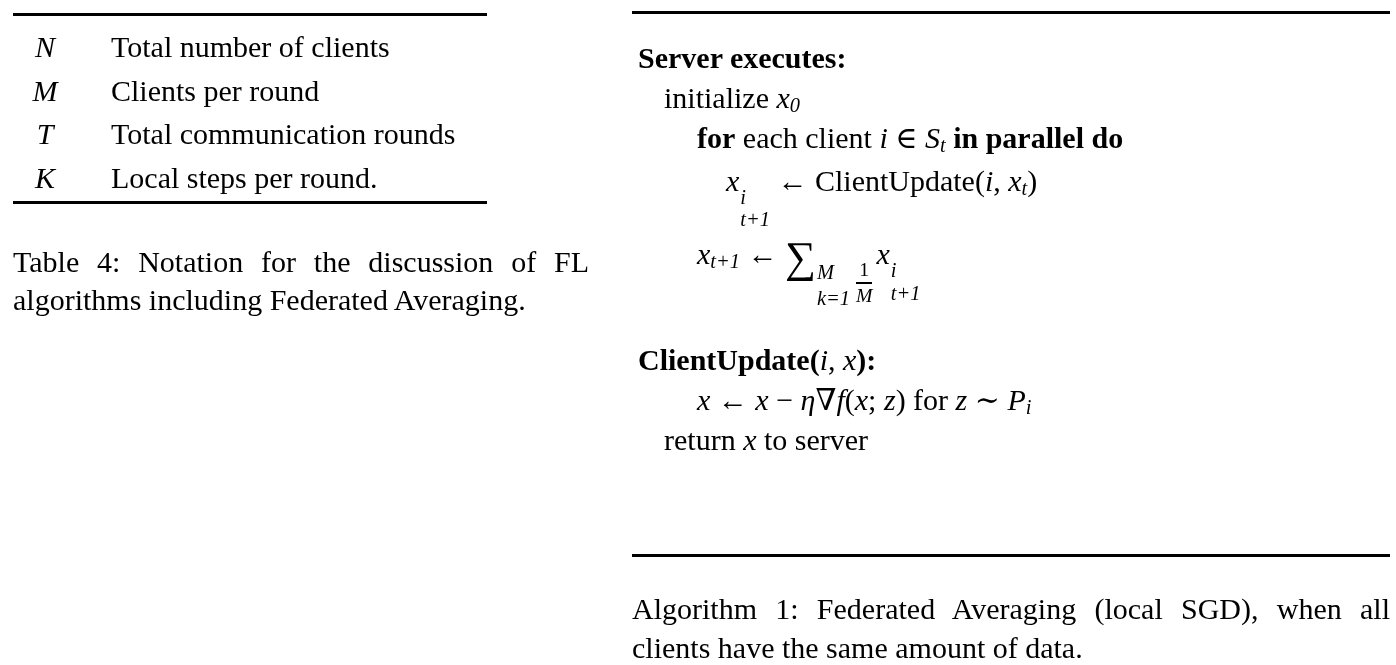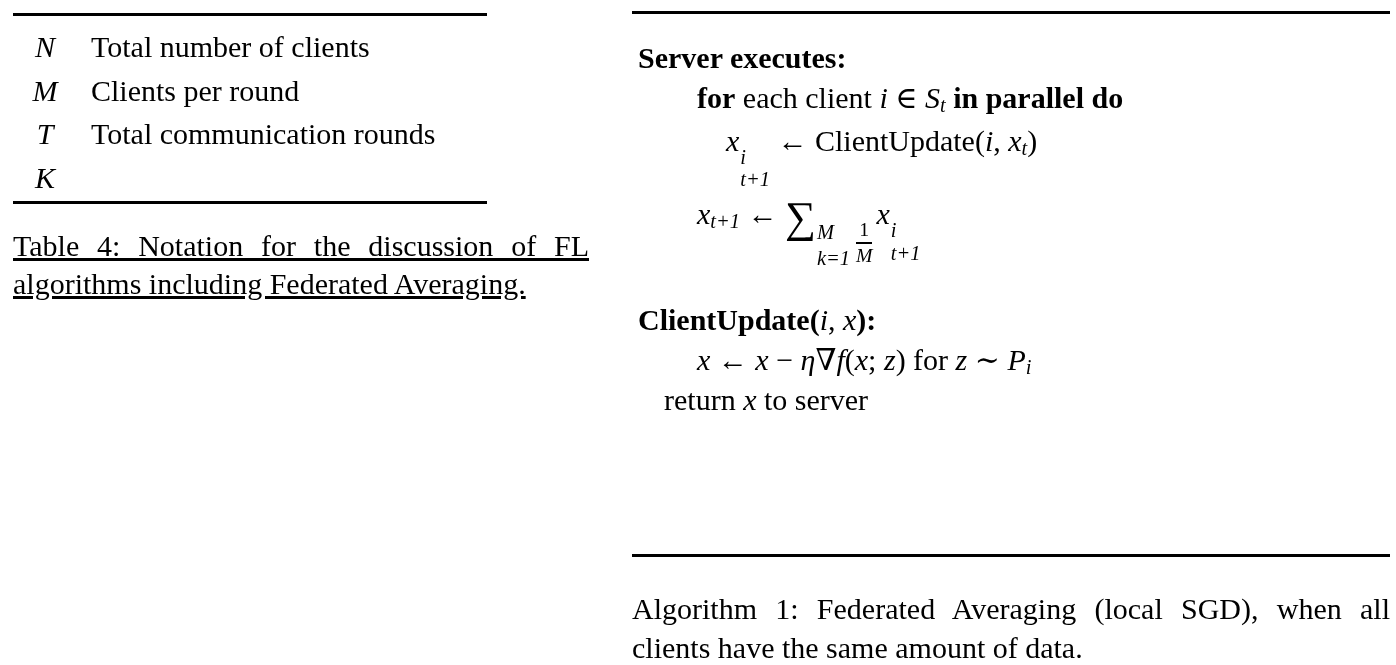--- a/index.html
+++ b/index.html
@@ -11,25 +11,25 @@
   .rule{position:absolute;height:3px;background:#000;}
   #table-top-rule{left:13px;top:13px;width:474px;}
   #table-bottom-rule{left:13px;top:201px;width:474px;}
   #algo-top-rule{left:632px;top:11px;width:758px;}
   #algo-bottom-rule{left:632px;top:554px;width:758px;}
 
   
   #notation-table{position:absolute;left:13px;top:16px;width:474px;padding-top:9px;}
   .t-row{display:flex;line-height:43.5px;font-size:30px;}
   .t-sym{width:64px;text-align:center;font-style:italic;flex:0 0 auto;}
-  .t-desc{margin-left:14px;white-space:nowrap;}
+  .t-desc{margin-left:34px;white-space:nowrap;}
 
   
   .caption{position:absolute;font-size:30px;}
-  #table-caption{left:13px;top:227px;width:576px;line-height:38px;text-decoration:underline;}
+  #table-caption{left:13px;top:243px;width:576px;line-height:38px;}
   #algo-caption{left:632px;top:589px;width:758px;line-height:39px;}
   .cap-line{text-align:left;}
   .cap-just{text-align:justify;text-align-last:justify;}
 
   
   #algorithm-body{position:absolute;left:632px;top:14px;width:758px;padding:24px 0 0 6px;font-size:30px;}
   .algo-line{line-height:40px;white-space:pre;}
   .algo-line.supline{line-height:46px;}
   .algo-line.sumline{line-height:50px;}
   .algo-line.spacer{height:31px;line-height:31px;}
@@ -69,32 +69,34 @@
     <div class="t-row">
       <span class="t-sym">M</span>
       <span class="t-desc">Clients per round</span>
     </div>
     <div class="t-row">
       <span class="t-sym">T</span>
       <span class="t-desc">Total communication rounds</span>
     </div>
     <div class="t-row">
       <span class="t-sym">K</span>
+      <span class="t-desc">Local steps per round.</span>
     </div>
   </div>
 <div class="rule" id="table-bottom-rule"></div>
 
 <div class="caption" id="table-caption">
   <div class="cap-line cap-just">Table 4: Notation for the discussion of FL</div>
   <div class="cap-line">algorithms including Federated Averaging.</div>
 </div>
 
 <div class="rule" id="algo-top-rule"></div>
 <div id="algorithm-body">
     <div class="algo-line ind0"><span class="m-b">Server executes:</span></div>
+    <div class="algo-line ind1"><span>initialize </span><span class="m"><span class="m-i">x</span><sub class="msub">0</sub></span></div>
     <div class="algo-line ind2"><span class="m-b">for</span><span> each client </span><span class="m-i">i</span><span> ∈ </span><span class="m"><span class="m-i">S</span><sub class="msub">t</sub></span><span> </span><span class="m-b">in parallel do</span></div>
     <div class="algo-line ind3 supline"><span class="m"><span class="m-i">x</span><span class="ss"><span class="m-i">i</span><span class="m-i">t+1</span></span></span><span> ← ClientUpdate(</span><span class="m-i">i</span><span>, </span><span class="m"><span class="m-i">x</span><sub class="msub">t</sub></span><span>)</span></div>
     <div class="algo-line ind2 sumline"><span class="m"><span class="m-i">x</span><sub class="msub">t+1</sub></span><span> ← </span><span class="m"><span class="sigma">∑</span><span class="ss ss-sum"><span class="m-i">M</span><span class="m-i">k=1</span></span></span><span class="frac"><span class="fn">1</span><span class="fd m-i">M</span></span><span class="m"><span class="m-i">x</span><span class="ss"><span class="m-i">i</span><span class="m-i">t+1</span></span></span></div>
     <div class="algo-line ind0 spacer"></div>
     <div class="algo-line ind0"><span class="m-b">ClientUpdate(</span><span class="m-i">i</span><span>, </span><span class="m-i">x</span><span class="m-b">):</span></div>
     <div class="algo-line ind2"><span class="m-i">x</span><span> ← </span><span class="m-i">x</span><span> − </span><span class="m-i">η</span><span>∇</span><span class="m-i">f</span><span>(</span><span class="m-i">x</span><span>; </span><span class="m-i">z</span><span>) for </span><span class="m-i">z</span><span> ∼ </span><span class="m"><span class="m-cal">P</span><sub class="msub">i</sub></span></div>
     <div class="algo-line ind1"><span>return </span><span class="m-i">x</span><span> to server</span></div>
   </div>
 <div class="rule" id="algo-bottom-rule"></div>
 

